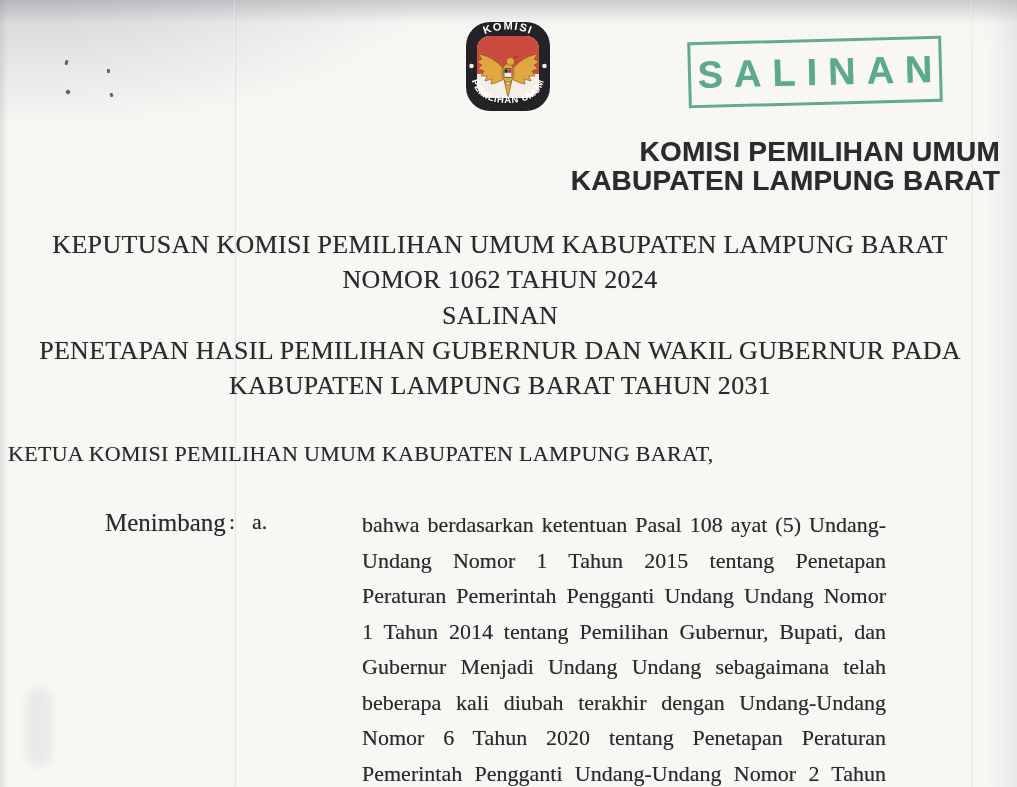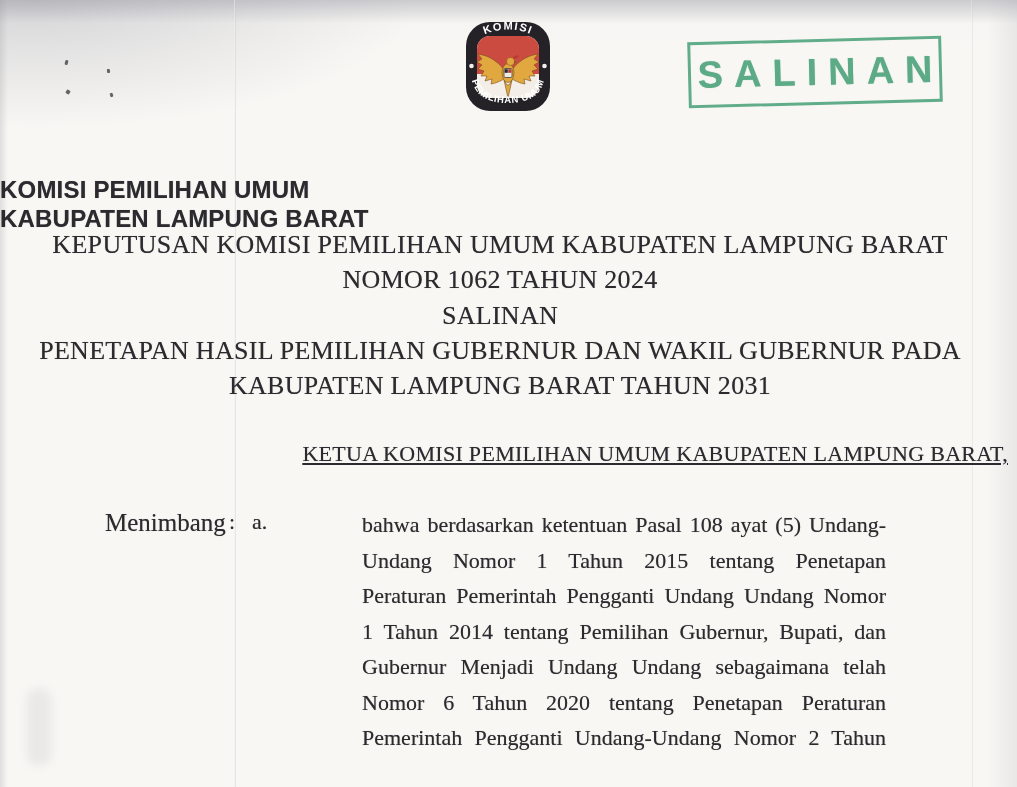--- a/index.html
+++ b/index.html
@@ -35,31 +35,31 @@
     position:absolute;left:688px;top:39px;width:248px;height:60px;
     border:3px solid #55a782;transform:rotate(-1.5deg);
     display:flex;align-items:center;justify-content:center;
     color:#4fa47d;font-family:"Liberation Sans",sans-serif;font-weight:bold;
     font-size:38px;letter-spacing:11px;text-indent:11px;opacity:0.92;
     text-shadow:0 0 1px rgba(79,164,125,0.6);
   }
   
   .soft{text-shadow:0 0 0.7px rgba(44,42,46,0.5);}
   .org-header{
-    position:absolute;top:137px;left:0;width:1000px;text-align:left;
-    font-family:"Liberation Sans",sans-serif;font-weight:bold;font-size:24px;
-    line-height:29px;color:#2b2a2f;letter-spacing:0.2px;margin-top:38px;
+    position:absolute;top:137px;left:0;width:1000px;text-align:right;
+    font-family:"Liberation Sans",sans-serif;font-weight:bold;font-size:28px;
+    line-height:29px;color:#2b2a2f;letter-spacing:0.2px;
   }
   .doc-title{
     position:absolute;top:227px;left:0;width:1000px;text-align:center;
     font-size:26px;line-height:35.3px;letter-spacing:0.3px;color:#2c2a2e;
   }
   .salutation{
-    position:absolute;top:441px;left:8px;width:1000px;text-align:right;
-    font-size:22px;letter-spacing:0.3px;text-decoration:underline;
+    position:absolute;top:441px;left:8px;width:1000px;text-align:left;
+    font-size:22px;letter-spacing:0.3px;
   }
   .menimbang-label{position:absolute;left:105px;top:509px;font-size:25px;}
   .menimbang-colon{position:absolute;left:229px;top:509px;font-size:22px;}
   .menimbang-marker{position:absolute;left:252px;top:509px;font-size:22px;}
   .paragraph{position:absolute;left:318px;top:507px;width:568px;font-size:22px;}
   .bline{
     height:35.55px;line-height:35.55px;white-space:normal;
     text-align:justify;text-align-last:justify;margin-left:44px;
   }
 </style>
@@ -140,17 +140,18 @@
   <div class="menimbang-label soft">Menimbang</div>
   <div class="menimbang-colon soft">:</div>
   <div class="menimbang-marker soft">a.</div>
 
   <div class="paragraph soft">
     <div class="bline">bahwa berdasarkan ketentuan Pasal 108 ayat (5) Undang-</div>
     <div class="bline">Undang Nomor 1 Tahun 2015 tentang Penetapan</div>
     <div class="bline">Peraturan Pemerintah Pengganti Undang Undang Nomor</div>
     <div class="bline">1 Tahun 2014 tentang Pemilihan Gubernur, Bupati, dan</div>
     <div class="bline">Gubernur Menjadi Undang Undang sebagaimana telah</div>
+    <div class="bline">beberapa kali diubah terakhir dengan Undang-Undang</div>
     <div class="bline">Nomor 6 Tahun 2020 tentang Penetapan Peraturan</div>
     <div class="bline">Pemerintah Pengganti Undang-Undang Nomor 2 Tahun</div>
   </div>
 
 </div>
 
 </body></html>

